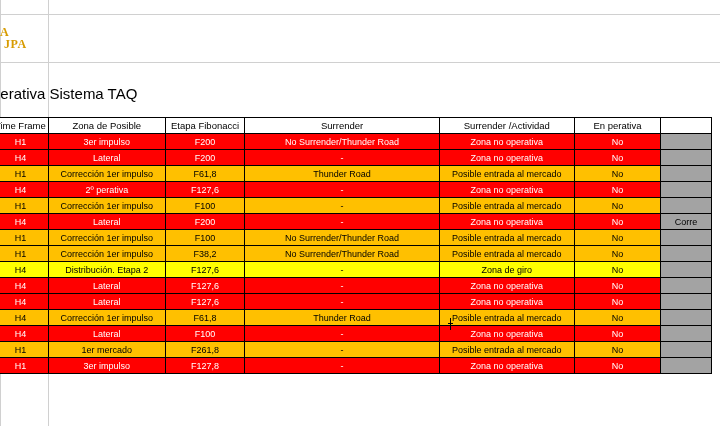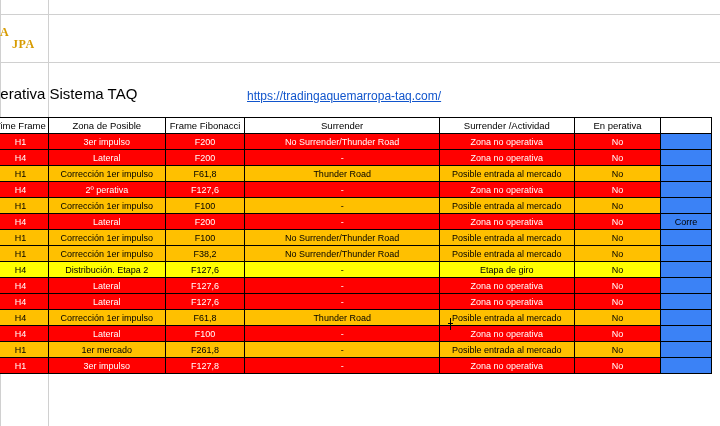--- a/index.html
+++ b/index.html
@@ -37,21 +37,21 @@
     left: 0px;
     top: 26px;
     width: 46px;
     font-family: "Liberation Serif", serif;
     color: #d79b00;
     font-size: 12px;
     font-weight: bold;
     line-height: 12px;
     letter-spacing: 0.5px;
   }
-  #logo .l2 { padding-left: 12px; }
+  #logo .l2 { padding-left: 4px; }
   #title {
     position: absolute;
     left: -8px;
     top: 85px;
     font-size: 15px;
     color: #000000;
     white-space: nowrap;
   }
   #link {
     position: absolute;
@@ -82,21 +82,21 @@
   }
   thead th {
     background: #ffffff;
     font-size: 9.5px;
     color: #000;
     height: 16px;
   }
   .c-red   { background: #ff0000; color: #ffffff; }
   .c-amber { background: #ffc000; color: #000000; }
   .c-yellow{ background: #ffff00; color: #000000; }
-  .c-white { background: #3b82f6; color: #000000; }
+  .c-white { background: #a3a3a3; color: #000000; }
   .cursor {
     position: absolute;
     left: 450px;
     top: 318px;
     width: 8px;
     height: 12px;
     pointer-events: none;
   }
   .cursor:before {
     content: "";
@@ -123,37 +123,36 @@
   <div class="hline" style="top:14px;"></div>
   <div class="hline" style="top:62px;"></div>
 
   <div id="logo">
     <div class="l1">A</div>
     <div class="l2">JPA</div>
   </div>
 
   <div id="title">perativa Sistema TAQ</div>
 
-  <a id="link" href="#">https://tradingaquemarropa-taq.com/</a>
 
   <table class="grid" id="grid">
     <colgroup>
       <col style="width:56px">
       <col style="width:118px">
       <col style="width:80px">
       <col style="width:198px">
       <col style="width:136px">
       <col style="width:88px">
       <col style="width:52px">
     </colgroup>
     <thead>
       <tr>
         <th>Time Frame</th>
         <th>Zona de Posible</th>
-        <th>Frame Fibonacci</th>
+        <th>Etapa Fibonacci</th>
         <th>Surrender</th>
         <th>Surrender /Actividad</th>
         <th>En perativa</th>
         <th></th>
       </tr>
     </thead>
     <tbody id="grid-body">
         <tr>
           <td class="c-red">H1</td>
           <td class="c-red">3er impulso</td>
@@ -224,21 +223,21 @@
           <td class="c-amber">No Surrender/Thunder Road</td>
           <td class="c-amber">Posible entrada al mercado</td>
           <td class="c-amber">No</td>
           <td class="c-white"></td>
         </tr>
         <tr>
           <td class="c-yellow">H4</td>
           <td class="c-yellow">Distribución. Etapa 2</td>
           <td class="c-yellow">F127,6</td>
           <td class="c-yellow">-</td>
-          <td class="c-yellow">Etapa de giro</td>
+          <td class="c-yellow">Zona de giro</td>
           <td class="c-yellow">No</td>
           <td class="c-white"></td>
         </tr>
         <tr>
           <td class="c-red">H4</td>
           <td class="c-red">Lateral</td>
           <td class="c-red">F127,6</td>
           <td class="c-red">-</td>
           <td class="c-red">Zona no operativa</td>
           <td class="c-red">No</td>

